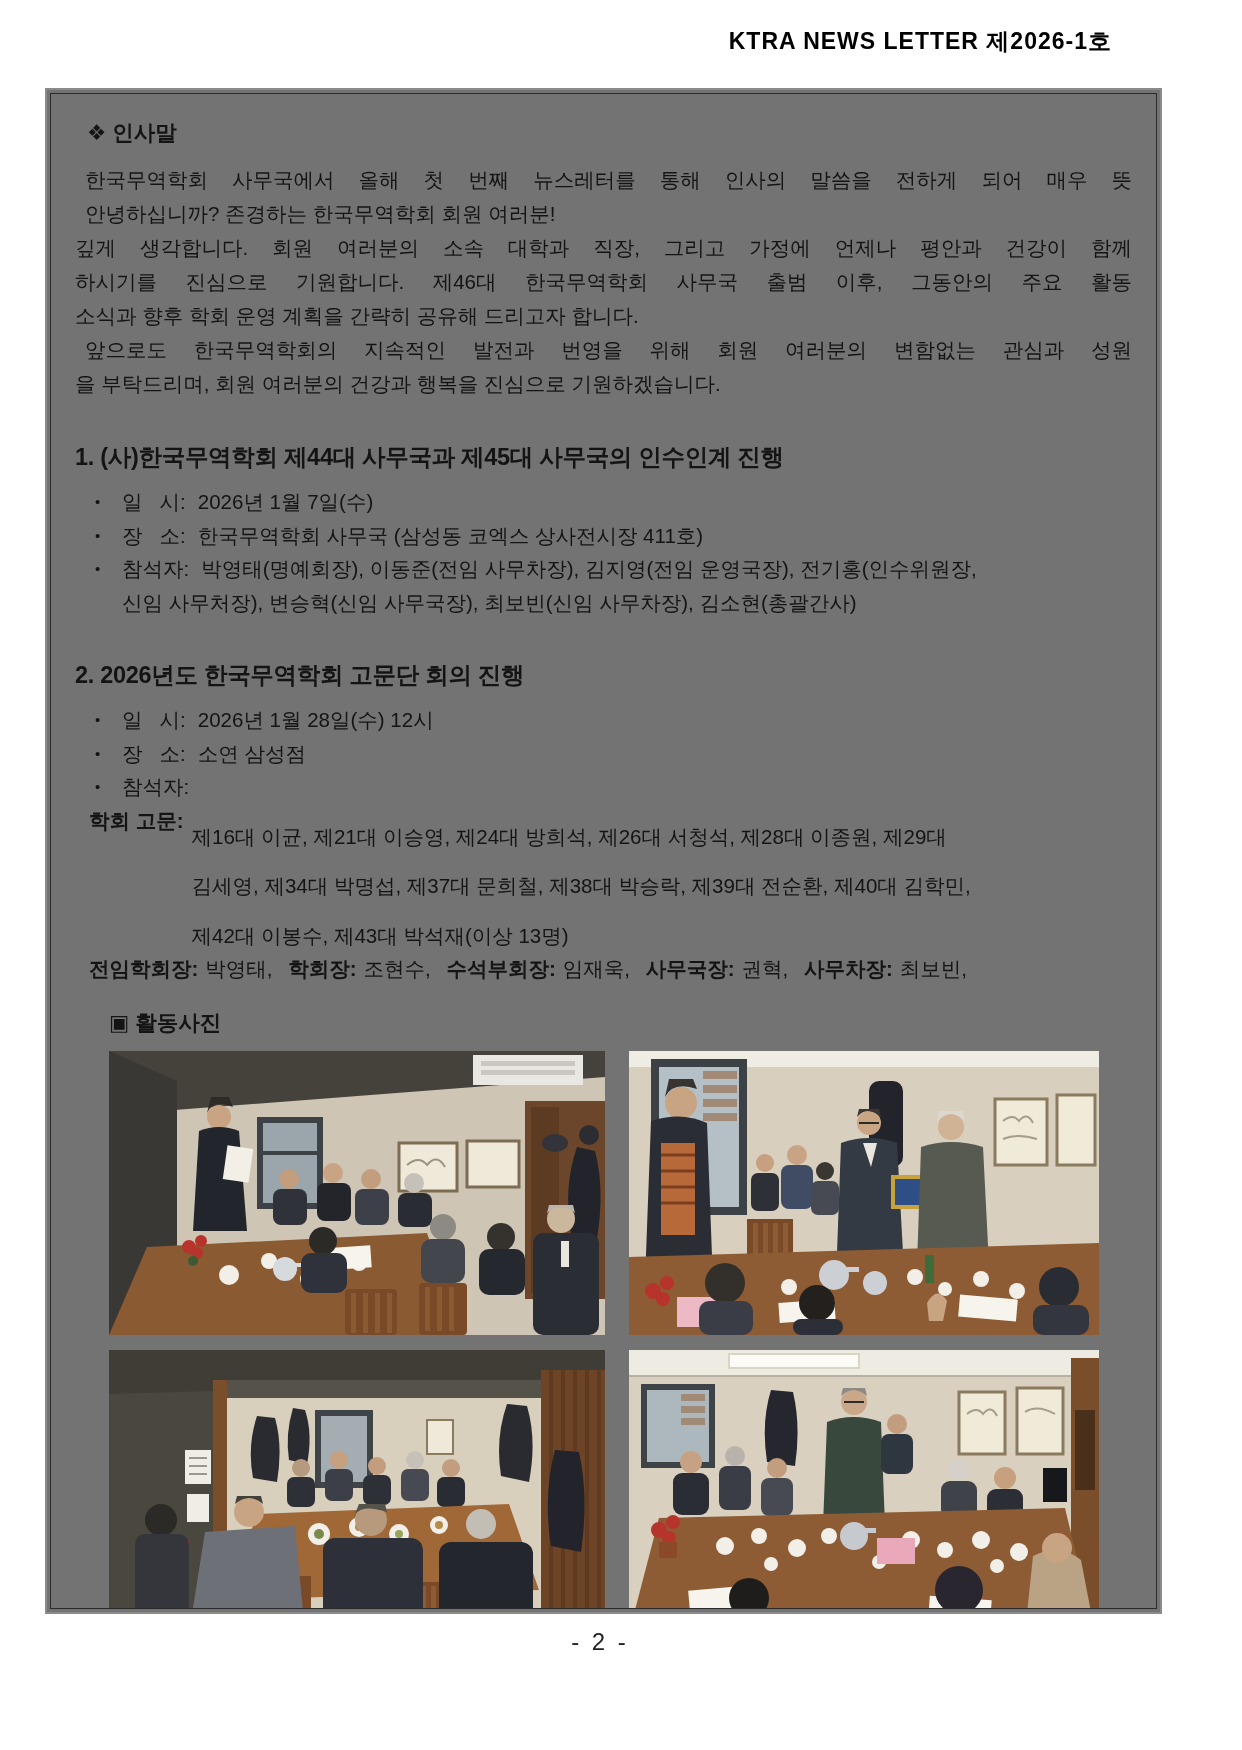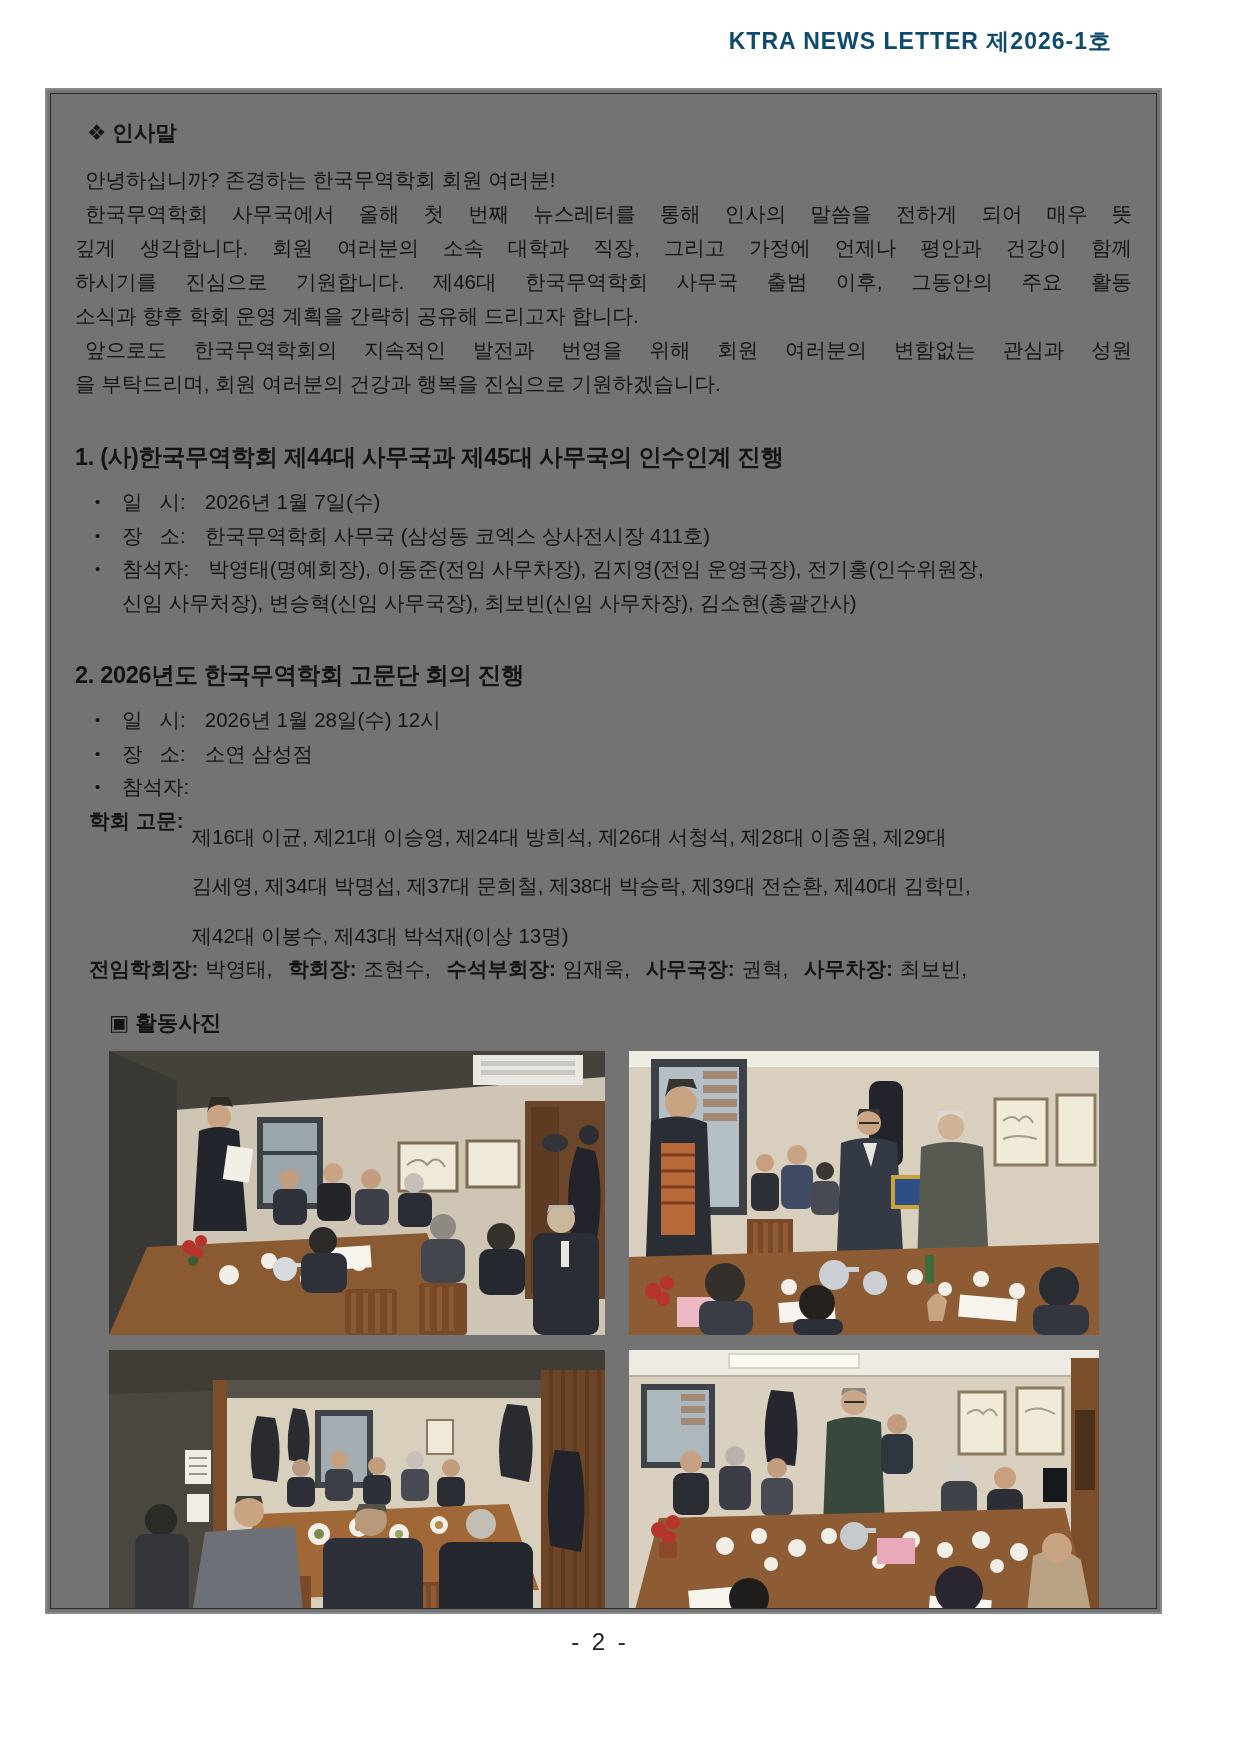--- a/index.html
+++ b/index.html
@@ -1,38 +1,38 @@
 <!DOCTYPE html>
 <html><head>
 <meta charset="utf-8">
 <style>
   html,body{margin:0;padding:0;background:#ffffff;}
   .page{position:relative;width:1242px;height:1750px;background:#ffffff;overflow:hidden;
         font-family:"Liberation Sans","DejaVu Sans",sans-serif;color:#141414;}
   
   .header{position:absolute;top:26px;left:0;width:1112px;text-align:right;
-          font-size:23px;font-weight:700;color:#0c4a6e;letter-spacing:1px;}
+          font-size:23px;font-weight:700;color:#000000;letter-spacing:1px;}
   
   .frame-outer{position:absolute;left:45px;top:88px;width:1113px;height:1522px;
                border:2px solid #8b8b8b;background:#737373;}
   .frame-inner{position:absolute;left:3px;top:3px;right:3px;bottom:3px;
                border:1px solid #2b2b2b;overflow:hidden;}
   .content{padding:14px 24px 0 24px;}
   
   .greet-title{font-size:21.5px;font-weight:700;margin:10px 0 16px 12px;}
   .gline{font-size:20.5px;line-height:34px;white-space:normal;}
   .just{text-align:justify;text-align-last:justify;}
   .ind{padding-left:10px;}
   
   .h-num{font-size:23.5px;font-weight:700;margin:40px 0 12px 0;letter-spacing:-0.3px;}
   .h-num2{}
   
   .brow{display:flex;align-items:flex-start;font-size:20.5px;line-height:33.5px;padding-left:20px;}
   .dot{width:27px;flex:0 0 27px;font-size:15px;line-height:33.5px;}
-  .blabel{white-space:pre;margin-right:19px;}
+  .blabel{white-space:pre;margin-right:12px;}
   .bval{white-space:nowrap;}
   .cont{padding-left:47px;font-size:20.5px;line-height:33.5px;white-space:nowrap;}
   
   .advisors{display:flex;margin-left:14px;font-size:20.5px;line-height:33.5px;}
   .adv-label{font-weight:700;white-space:pre;margin-right:8px;}
   .adv-lines{flex:1;}
   .adv-lines div{white-space:nowrap;margin-top:16px;}
   
   .officers{margin-left:14px;font-size:20.5px;line-height:34px;}
   .officers .b{font-weight:700;}
@@ -55,22 +55,22 @@
 <div class="page">
 
   <div class="header">KTRA NEWS LETTER 제2026-1호</div>
 
   <div class="frame-outer">
     <div class="frame-inner">
       <div class="content">
 
         <div class="greet-title">❖  인사말</div>
         <div>
+          <div class="gline ind just">한국무역학회 사무국에서 올해 첫 번째 뉴스레터를 통해 인사의 말씀을 전하게 되어 매우 뜻</div>
           <div class="gline ind">안녕하십니까? 존경하는 한국무역학회 회원 여러분!</div>
-          <div class="gline ind just">한국무역학회 사무국에서 올해 첫 번째 뉴스레터를 통해 인사의 말씀을 전하게 되어 매우 뜻</div>
           <div class="gline just">깊게 생각합니다. 회원 여러분의 소속 대학과 직장, 그리고 가정에 언제나 평안과 건강이 함께</div>
           <div class="gline just">하시기를 진심으로 기원합니다. 제46대 한국무역학회 사무국 출범 이후, 그동안의 주요 활동</div>
           <div class="gline">소식과 향후 학회 운영 계획을 간략히 공유해 드리고자 합니다.</div>
           <div class="gline ind just">앞으로도 한국무역학회의 지속적인 발전과 번영을 위해 회원 여러분의 변함없는 관심과 성원</div>
           <div class="gline">을 부탁드리며, 회원 여러분의 건강과 행복을 진심으로 기원하겠습니다.</div>
         </div>
 
         <div class="h-num">1. (사)한국무역학회 제44대 사무국과 제45대 사무국의 인수인계 진행</div>
         <div class="brow">
           <span class="dot">•</span>

